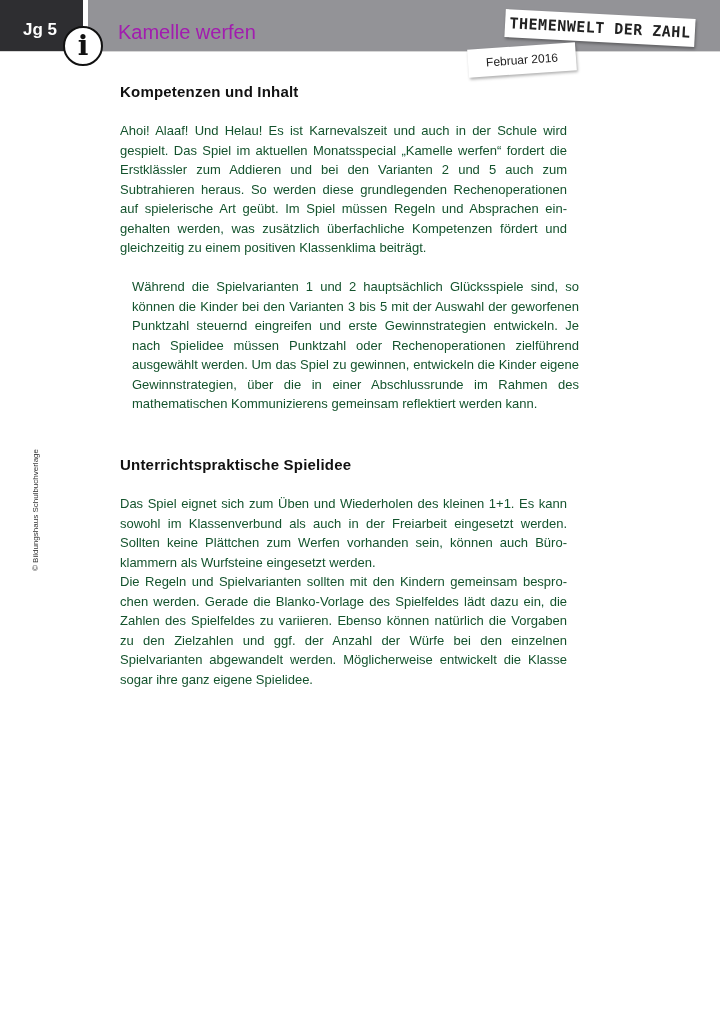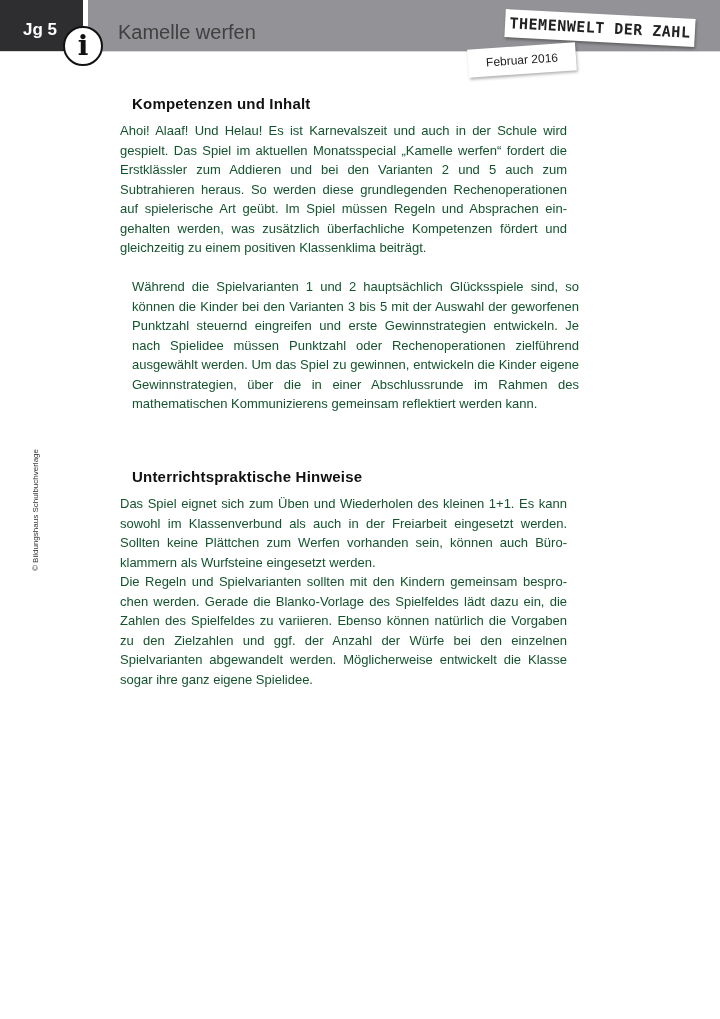--- a/index.html
+++ b/index.html
@@ -19,40 +19,40 @@
   .jg {
     position: absolute; left: 23px; top: 20px; color: #fff; font-weight: bold; font-size: 17px;
   }
   .info-icon {
     position: absolute; left: 63px; top: 26px; width: 40px; height: 40px; border-radius: 50%;
     background: #fff; border: 2px solid #111; box-sizing: border-box;
     display: flex; align-items: center; justify-content: center;
     font-family: "DejaVu Serif", serif; font-weight: bold; font-size: 28px; color: #111; line-height: 1;
   }
   .title {
-    position: absolute; left: 118px; top: 21px; font-size: 20px; color: #404040;
+    position: absolute; left: 118px; top: 21px; font-size: 20px; color: #a21caf;
   }
   .tag1 {
     position: absolute; left: 505px; top: 14px; width: 190px; height: 28px; background: #fff;
     transform: rotate(3deg); box-shadow: 1px 2px 3px rgba(0,0,0,0.35);
     font-family: "DejaVu Sans Mono", monospace; font-weight: bold; font-size: 15px; letter-spacing: 0.5px;
     color: #222; display: flex; align-items: center; justify-content: center;
   }
   .tag2 {
     position: absolute; left: 468px; top: 46px; width: 108px; height: 28px; background: #fff;
     transform: rotate(-4deg); box-shadow: 1px 2px 3px rgba(0,0,0,0.3);
     font-size: 12px; color: #222; display: flex; align-items: center; justify-content: center;
   }
   .copyright {
     position: absolute; left: 27px; top: 510px; transform: translate(-50%, -50%) rotate(-90deg);
     transform-origin: center; white-space: nowrap; font-size: 8px; color: #333;
     margin-left: 8px;
   }
   .content { position: absolute; left: 120px; top: 80px; width: 447px; }
-  h2 { font-size: 15px; font-weight: bold; margin: 12px; color: #111; letter-spacing: 0.2px; }
+  h2 { font-size: 15px; font-weight: bold; margin: 0; color: #111; letter-spacing: 0.2px; }
   p {
     font-size: 13px; line-height: 19.5px; margin: 0; text-align: justify; hyphens: manual; color: #14532d;
   }
   .h-komp { position: absolute; left: 0; top: 3px; }
   .p1 { position: absolute; left: 0; top: 41px; width: 447px; }
   .p2 { position: absolute; left: 12px; top: 197px; width: 447px; }
   .h-unt { position: absolute; left: 0; top: 376px; }
   .p3 { position: absolute; left: 0; top: 414px; width: 447px; }
   .p4 { position: absolute; left: 0; top: 492px; width: 447px; }
 </style>
@@ -72,16 +72,16 @@
 <div class="tag1">THEMENWELT DER ZAHL</div>
 <div class="tag2">Februar 2016</div>
 
 <div class="copyright">© Bildungshaus Schulbuchverlage</div>
 
 <div class="content">
   <h2 class="h-komp">Kompetenzen und Inhalt</h2>
   <p class="p1">Ahoi! Alaaf! Und Helau! Es ist Karnevalszeit und auch in der Schule wird gespielt. Das Spiel im aktuellen Monatsspecial „Kamelle werfen“ fordert die Erstklässler zum Addieren und bei den Varianten 2 und 5 auch zum Subtrahieren heraus. So werden diese grundlegenden Rechenoperationen auf spielerische Art geübt. Im Spiel müssen Regeln und Absprachen ein­gehalten werden, was zusätzlich überfachliche Kompetenzen fördert und gleichzeitig zu einem positiven Klassenklima beiträgt.</p>
   <p class="p2">Während die Spielvarianten 1 und 2 hauptsächlich Glücksspiele sind, so können die Kinder bei den Varianten 3 bis 5 mit der Auswahl der geworfe­nen Punktzahl steuernd eingreifen und erste Gewinnstrategien entwickeln. Je nach Spielidee müssen Punktzahl oder Rechenoperationen zielführend ausgewählt werden. Um das Spiel zu gewinnen, entwickeln die Kinder ei­gene Gewinnstrategien, über die in einer Abschlussrunde im Rahmen des mathematischen Kommunizierens gemeinsam reflektiert werden kann.</p>
 
-  <h2 class="h-unt">Unterrichtspraktische Hinweise</h2>
+  <h2 class="h-unt">Unterrichtspraktische Spielidee</h2>
   <p class="p3">Das Spiel eignet sich zum Üben und Wiederholen des kleinen 1+1. Es kann sowohl im Klassenverbund als auch in der Freiarbeit eingesetzt werden. Sollten keine Plättchen zum Werfen vorhanden sein, können auch Büro­klammern als Wurfsteine eingesetzt werden.</p>
   <p class="p4">Die Regeln und Spielvarianten sollten mit den Kindern gemeinsam bespro­chen werden. Gerade die Blanko-Vorlage des Spielfeldes lädt dazu ein, die Zahlen des Spielfeldes zu variieren. Ebenso können natürlich die Vor­gaben zu den Zielzahlen und ggf. der Anzahl der Würfe bei den einzelnen Spielvarianten abgewandelt werden. Möglicherweise entwickelt die Klasse sogar ihre ganz eigene Spielidee.</p>
 </div>
 
 </body></html>

